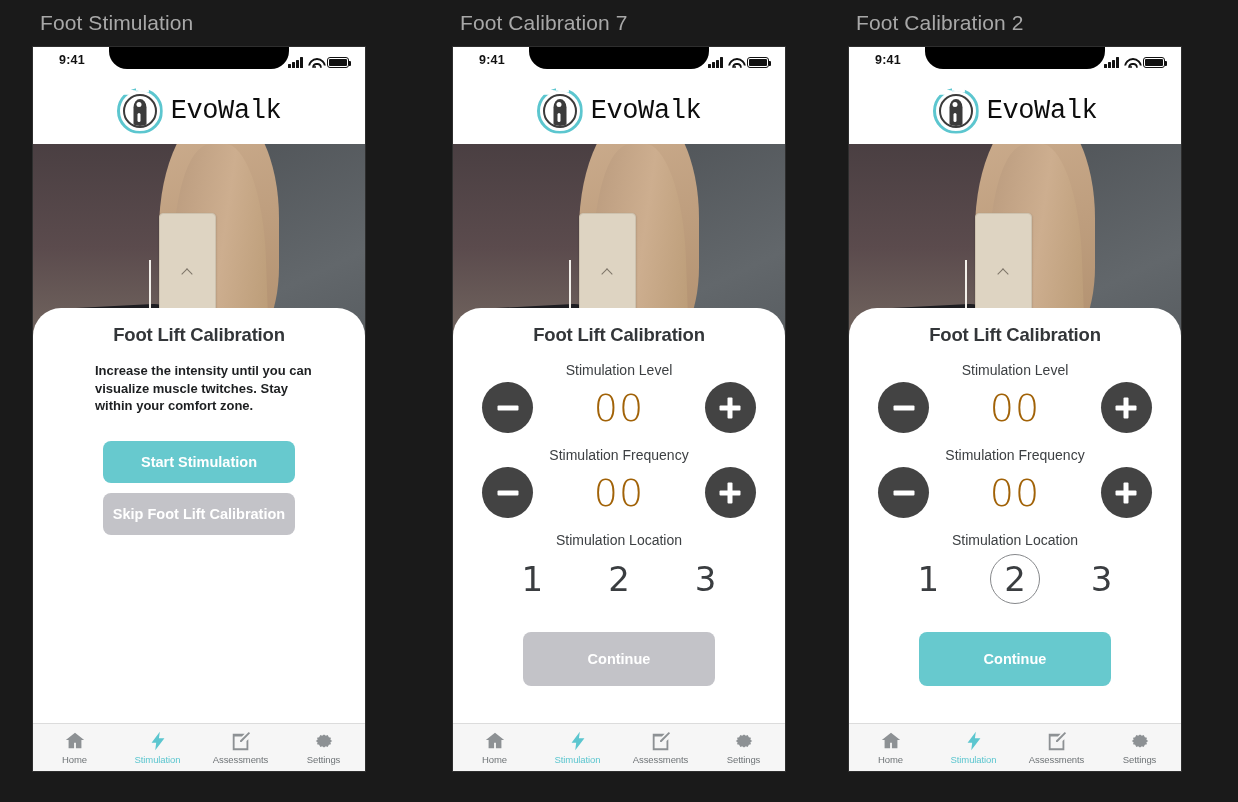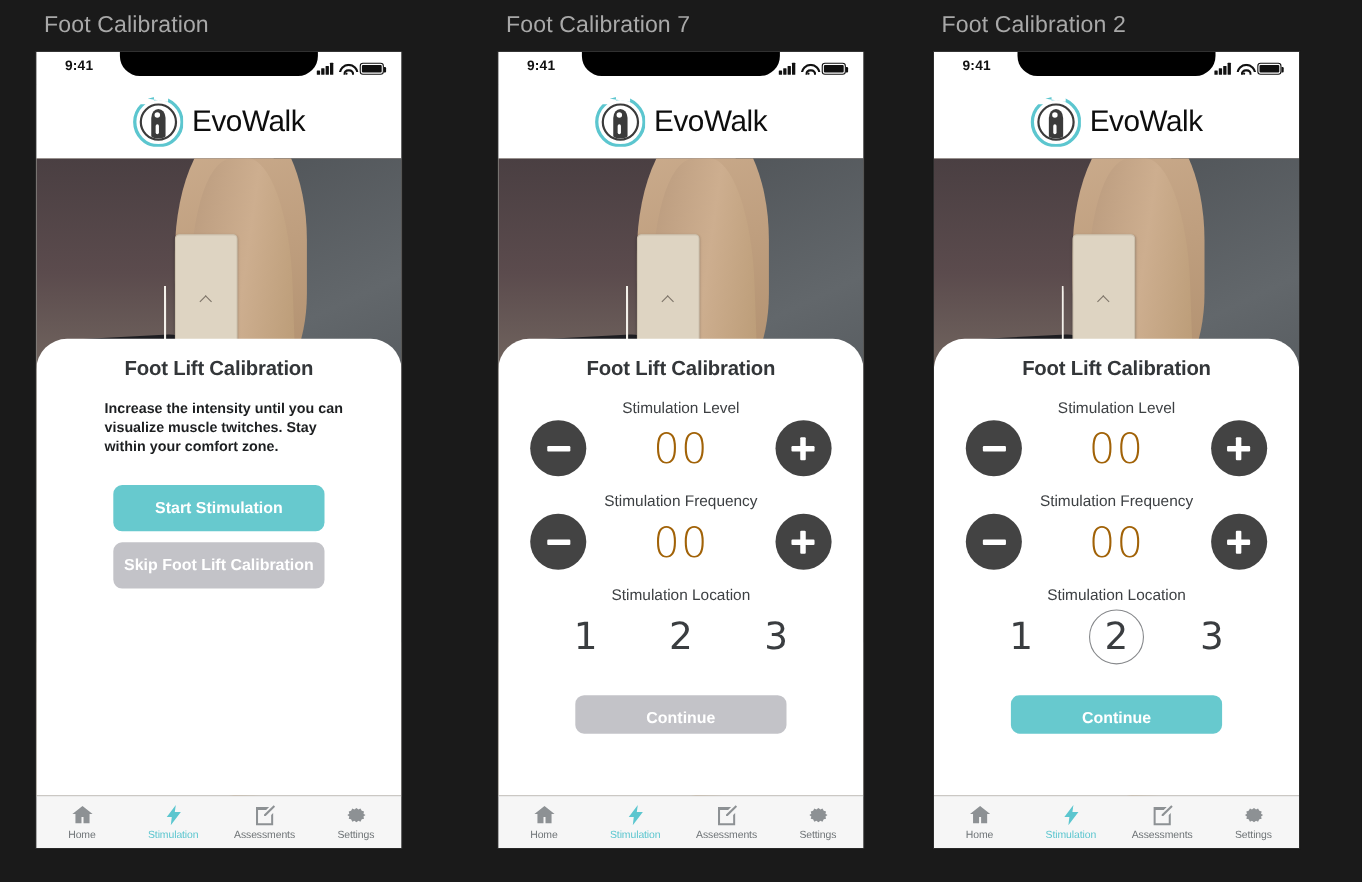--- a/index.html
+++ b/index.html
@@ -127,21 +127,21 @@
   .logo-fig::before {
     content: ""; position: absolute; left: 3.2px; top: 3px;
     width: 5px; height: 5px; background: #fff; border-radius: 50%;
   }
   .logo-fig::after {
     content: ""; position: absolute; left: 4.4px; top: 14px;
     width: 2.6px; height: 9px; background: #fff; border-radius: 2px;
   }
   .logo-text {
     font-size: 27px; color: #0d0d0d; letter-spacing: -.4px;
-    font-family: Liberation Sans, sans-serif; font-weight: 300; text-align: right;
+    font-family: Liberation Mono, monospace; font-weight: 300; text-align: right;
   }
 
   
   .photo {
     position: relative;
     flex: 1 1 auto;
     min-height: 0;
     overflow: hidden;
     background: #8a8277;
   }
@@ -290,21 +290,21 @@
     width: 50px; height: 50px;
     display: flex; align-items: center; justify-content: center;
     font-size: 34px; color: #3a3d40; font-weight: 400;
     font-family: "DejaVu Sans", sans-serif;
     border-radius: 50%;
     border: 1.5px solid transparent;
     background: none;
   }
   .loc-opt.selected { border-color: #86888b; }
   .continue-wrap { margin-top: 28px; }
-  .btn.continue { width: 192px; height: 35px; line-height: 42px; }
+  .btn.continue { width: 192px; height: 54px; line-height: 42px; }
 
   
   .tabbar {
     flex: 0 0 48px;
     background: #f6f6f6;
     border-top: 1px solid #dcdcdc;
     display: flex;
     align-items: center;
   }
   .tab {
@@ -317,21 +317,21 @@
   .ic { width: 22px; height: 22px; display: block; }
   .ic path, .ic polygon, .ic rect { fill: #8d9194; }
   .tab.active .ic path { fill: #5cc6cf; }
 </style>
 </head>
 <body>
 
 <div class="stage">
 
   <div class="panel" style="left:32px;">
-    <div class="panel-title">Foot Calibration</div>
+    <div class="panel-title">Foot Stimulation</div>
     <div class="phone">
       <div class="screen">
 
         <div class="statusbar">
           <div class="notch"></div>
           <div class="sb-time">9:41</div>
           <div class="sb-right">
             <span class="bars">
                 <i></i>
                 <i></i>

